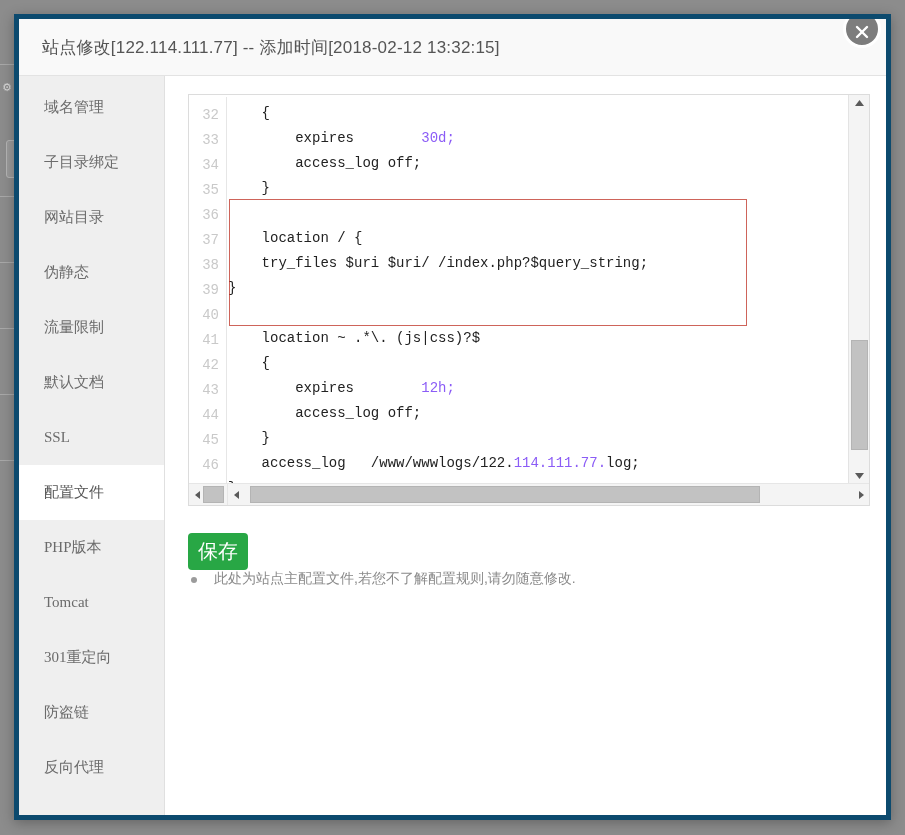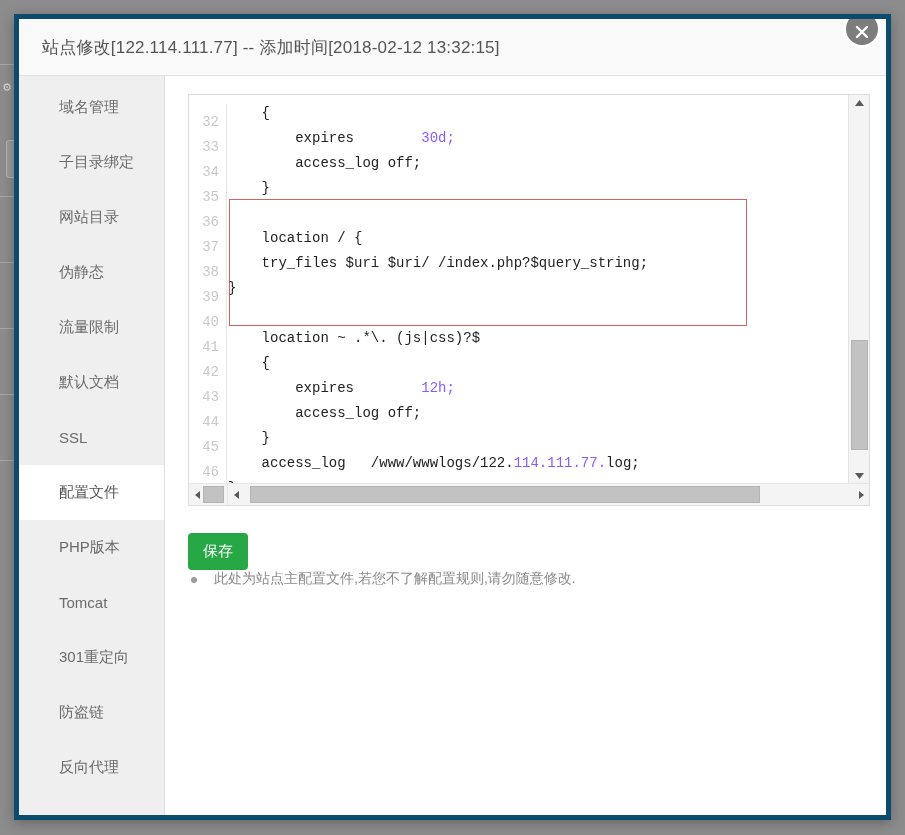--- a/index.html
+++ b/index.html
@@ -95,25 +95,26 @@
     width: 146px;
     flex: 0 0 146px;
     background: #efefef;
     border-right: 1px solid #e0e0e0;
     padding-top: 4px;
   }
   .side-item {
     height: 55px;
     display: flex;
     align-items: center;
-    padding-left: 40px;
+    padding-left: 25px;
     font-size: 15px;
     color: #6b6b6b;
     cursor: pointer;
     white-space: nowrap;
+    font-family: Liberation Serif, serif;
   }
   .side-item.active {
     background: #ffffff;
     color: #555555;
   }
 
   
   .main {
     flex: 1;
     position: relative;
@@ -126,21 +127,21 @@
     position: relative;
     width: 682px;
     height: 412px;
     border: 1px solid #dcdcdc;
     background: #ffffff;
     overflow: hidden;
   }
 
   .gutter {
     position: absolute;
-    left: 0; top: 9px;
+    left: 0; top: 2px;
     width: 38px; height: 389px;
     background: #ffffff;
     border-right: 1px solid #e6e6e6;
     padding-top: 6px;
   }
   .gnum {
     height: 25px;
     line-height: 25px;
     text-align: right;
     padding-right: 7px;
@@ -250,21 +251,21 @@
   .arr.r { right: 2px; top: 0; }
 
   
   .save-btn {
     margin-top: 27px;
     width: 60px; height: 37px;
     background: #28a745;
     border: none;
     border-radius: 4px;
     color: #ffffff;
-    font-size: 15px;
+    font-size: 20px;
     font-family: "Liberation Sans", "DejaVu Sans", sans-serif;
     cursor: pointer;
   }
 
   
   .note {
     display: flex;
     align-items: flex-start;
     font-size: 14px;
     color: #8a8a8a;

